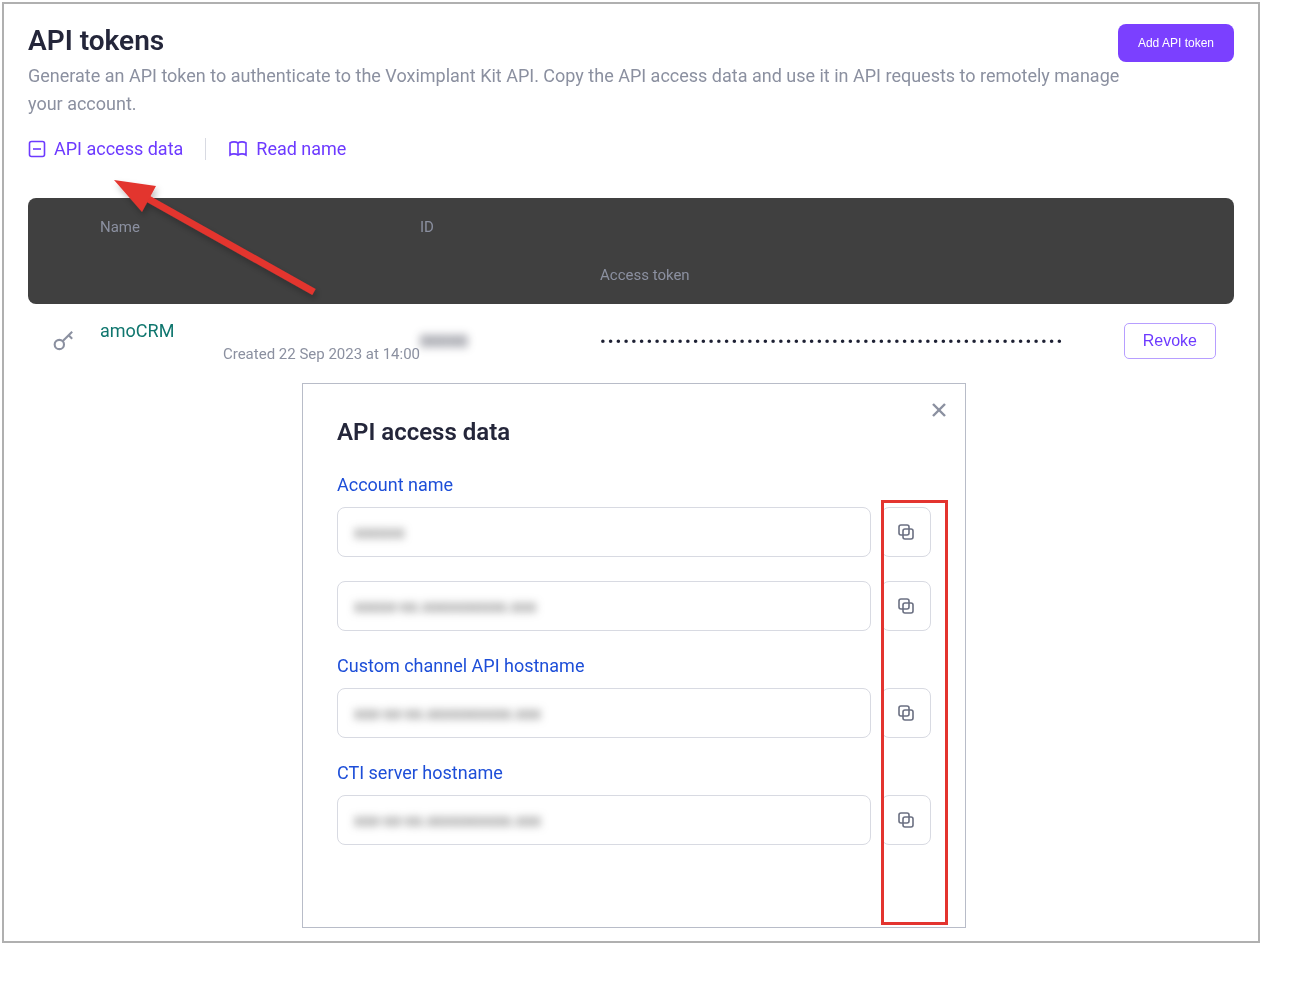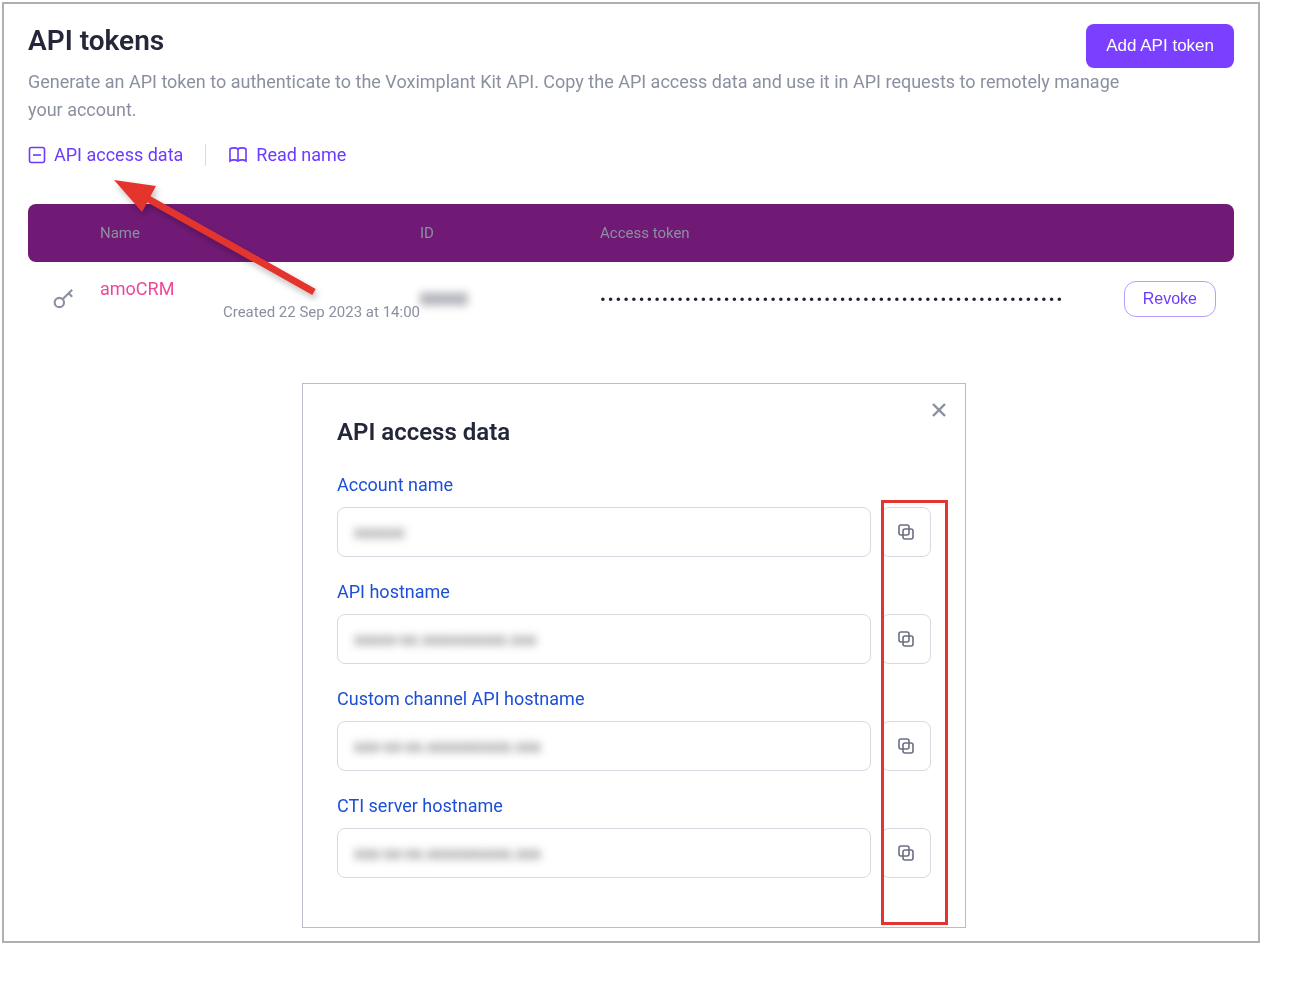--- a/index.html
+++ b/index.html
@@ -37,21 +37,21 @@
       font-size: 28px;
       font-weight: 600;
       color: #24263a;
     }
     .add-btn {
       background: #7b40ff;
       color: #fff;
       border: none;
       border-radius: 8px;
       padding: 12px 20px;
-      font-size: 17px;
+      font-size: 12px;
       font-weight: 500;
       cursor: pointer;
     }
     .description {
       color: #8b90a0;
       font-size: 18px;
       line-height: 1.55;
       max-width: 1100px;
     }
     .links-row {
@@ -77,48 +77,48 @@
       width: 1px;
       height: 22px;
       background: #d8dae2;
       margin: 0 22px;
     }
     .table-wrap {
       margin: 18px 24px 0 24px;
     }
     .table-header {
       display: flex;
-      background: #701a75;
+      background: #404040;
       border-radius: 8px;
       padding: 20px 0;
       color: #8b90a0;
       font-size: 15px;
     }
     .col-key { width: 72px; }
     .col-name { width: 320px; }
     .col-id { width: 180px; }
-    .col-token { flex: 1; }
+    .col-token { flex: 1; margin-top: 48px; }
     .col-actions { width: 120px; display:flex; justify-content:flex-end; padding-right:18px;}
     .table-row {
       display: flex;
       align-items: center;
       padding: 16px 0;
     }
     .key-icon-cell {
       width: 72px;
       display: flex;
       justify-content: center;
       color: #8b90a0;
     }
     .name-cell {
       width: 320px;
     }
     .token-name {
       font-size: 18px;
-      color: #ec4899;
+      color: #0f766e;
     }
     .token-created {
       color: #8b90a0;
       font-size: 15px;
       margin-top: 4px;
       text-align: right;
     }
     .id-cell {
       width: 180px;
       font-size: 17px;
@@ -136,21 +136,21 @@
     .actions-cell {
       width: 120px;
       display: flex;
       justify-content: flex-end;
       padding-right: 18px;
     }
     .revoke-btn {
       border: 1px solid #b79eff;
       color: #6d3aff;
       background: #fff;
-      border-radius: 12px;
+      border-radius: 5px;
       padding: 8px 18px;
       font-size: 16px;
       cursor: pointer;
     }
     .arrow {
       position: absolute;
       top: 168px;
       left: 100px;
       pointer-events: none;
     }
@@ -324,21 +324,20 @@
       <button class="copy-btn">
         <svg width="20" height="20" viewBox="0 0 20 20" fill="none" stroke="currentColor" stroke-width="1.6">
             <rect x="3" y="3" width="10" height="10" rx="2"></rect>
             <rect x="7" y="7" width="10" height="10" rx="2"></rect>
           </svg>
       </button>
     </div>
   </div>
 
   <div class="field-group">
-    <div class="field-label">API hostname</div>
     <div class="field-row">
       <div class="field-input"><span class="blur-text">xxxxx-xx.xxxxxxxxxx.xxx</span></div>
       <button class="copy-btn">
         <svg width="20" height="20" viewBox="0 0 20 20" fill="none" stroke="currentColor" stroke-width="1.6">
             <rect x="3" y="3" width="10" height="10" rx="2"></rect>
             <rect x="7" y="7" width="10" height="10" rx="2"></rect>
           </svg>
       </button>
     </div>
   </div>

